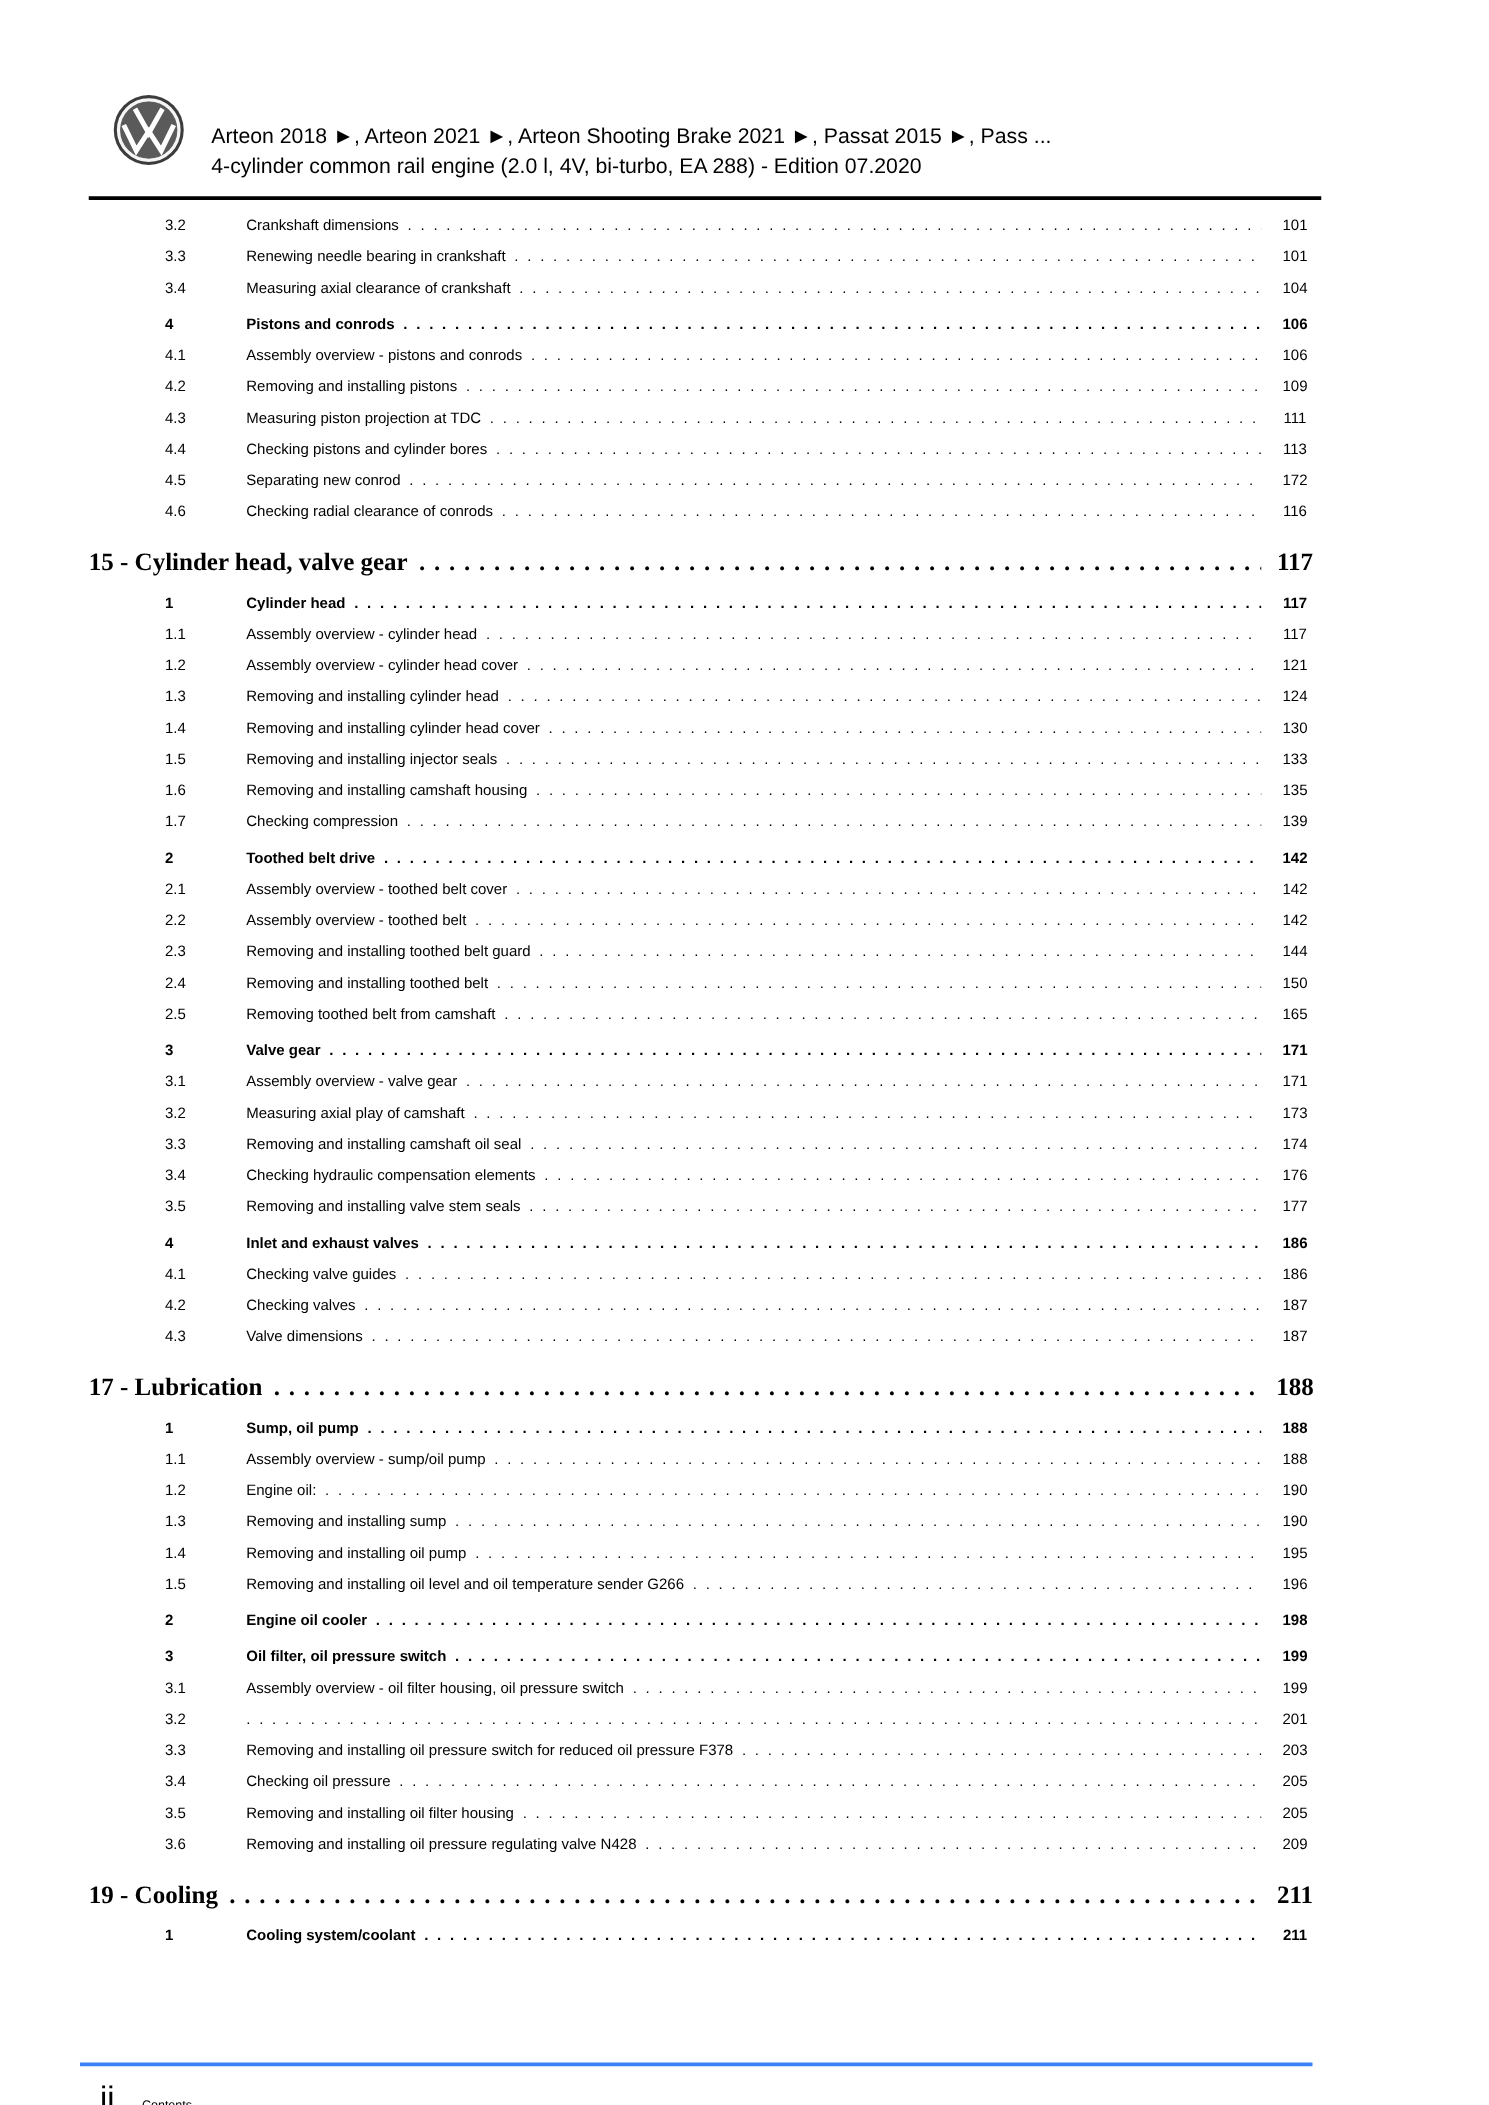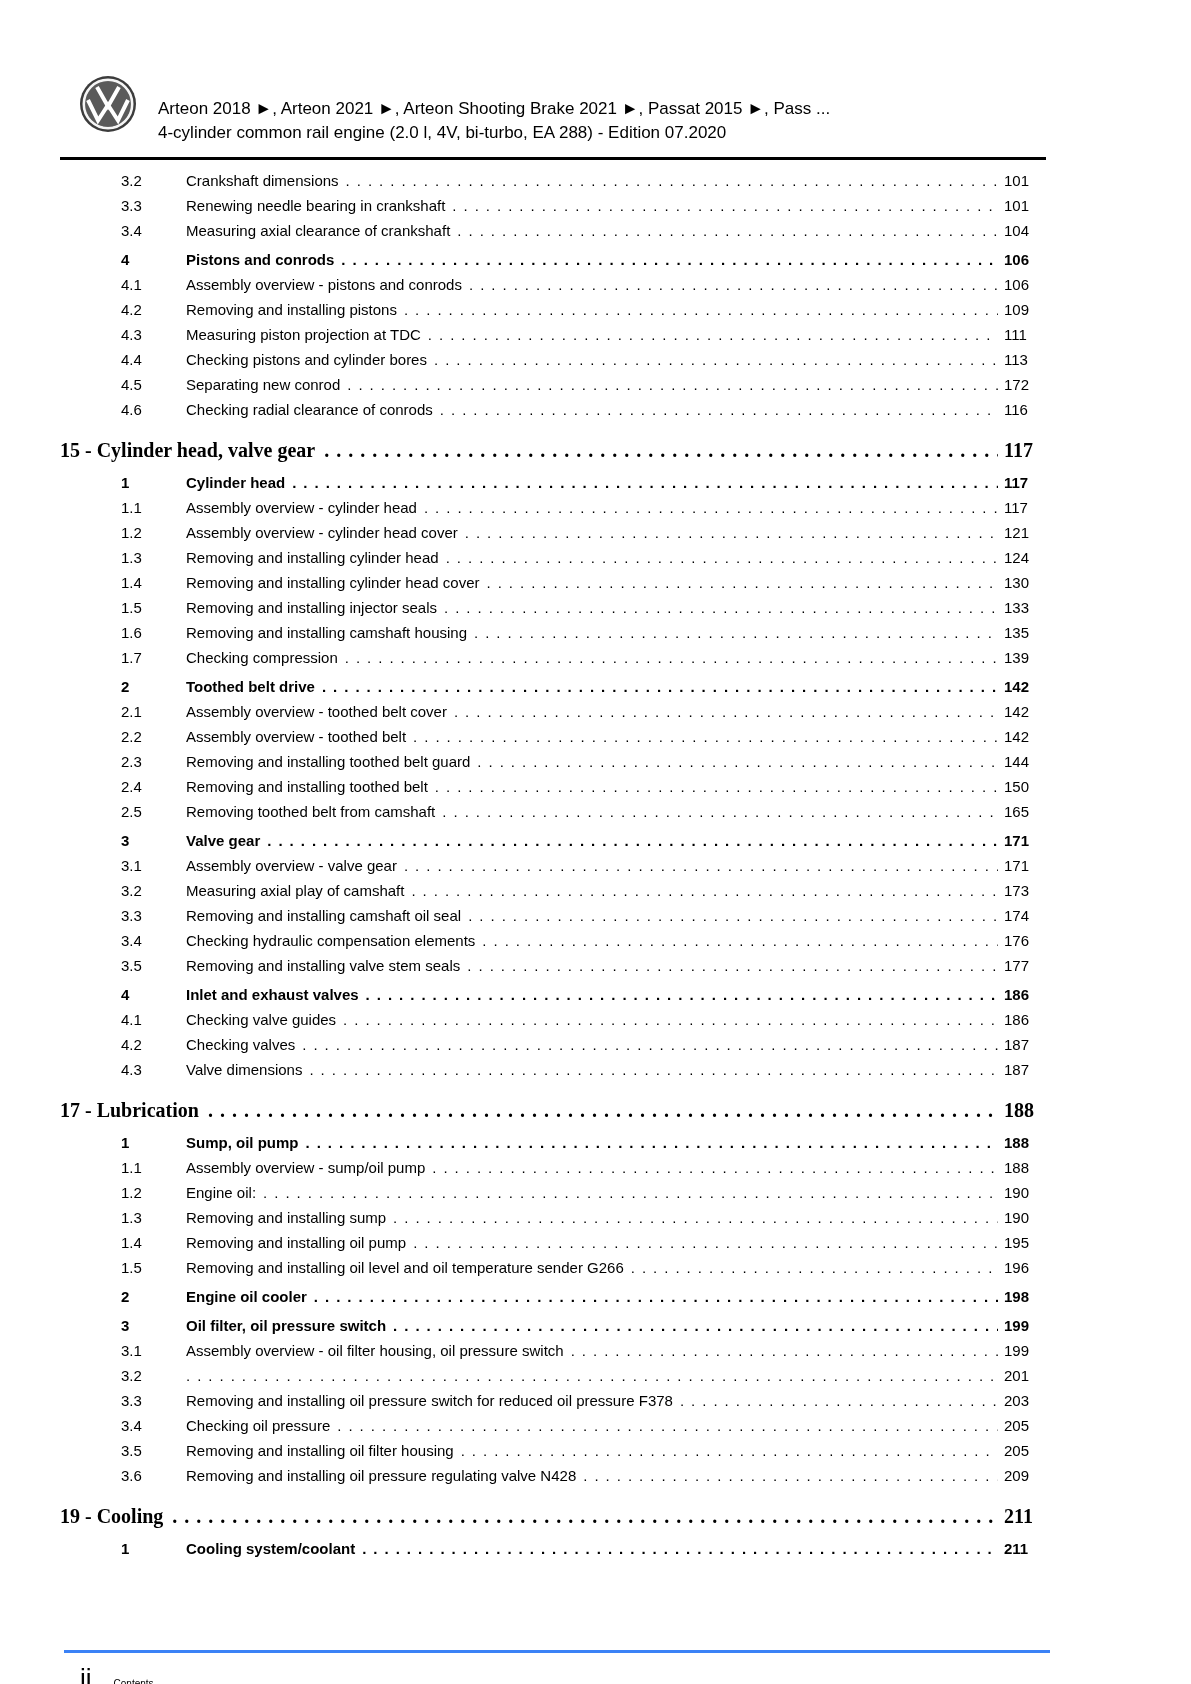--- a/index.html
+++ b/index.html
@@ -10,21 +10,21 @@
   body {
     width: 1191px;
     height: 1684px;
     position: relative;
     overflow: hidden;
     font-family: "Liberation Sans", "DejaVu Sans", sans-serif;
     color: #000;
   }
   .page {
     position: absolute;
-    left: 60px;
+    left: 71px;
     top: 0;
     width: 986px;
   }
   
   .header {
     display: flex;
     align-items: flex-start;
     padding-top: 75px;
     padding-bottom: 12px;
     border-bottom: 3px solid #000;
@@ -42,21 +42,21 @@
     line-height: 24px;
     white-space: nowrap;
   }
   
   .toc {
     margin-top: 8px;
   }
   .row {
     display: flex;
     align-items: baseline;
-    font-size: 15px;
+    font-size: 12px;
     line-height: 25px;
     height: 25px;
   }
   .row .num {
     flex: none;
     width: 65px;
     margin-left: 61px;
   }
   .row .title {
     flex: none;
@@ -74,21 +74,21 @@
     overflow: hidden;
     white-space: nowrap;
     letter-spacing: 7px;
   }
   .row .dots::after {
     content: "..........................................................................................................................................";
   }
   .row .pg {
     flex: none;
     min-width: 42px;
-    text-align: left;
+    text-align: center;
     padding-left: 6px;
   }
   .row.section {
     font-weight: bold;
     margin-top: 4px;
   }
   .row.chapter {
     font-weight: bold;
     font-size: 20px;
     line-height: 30px;

